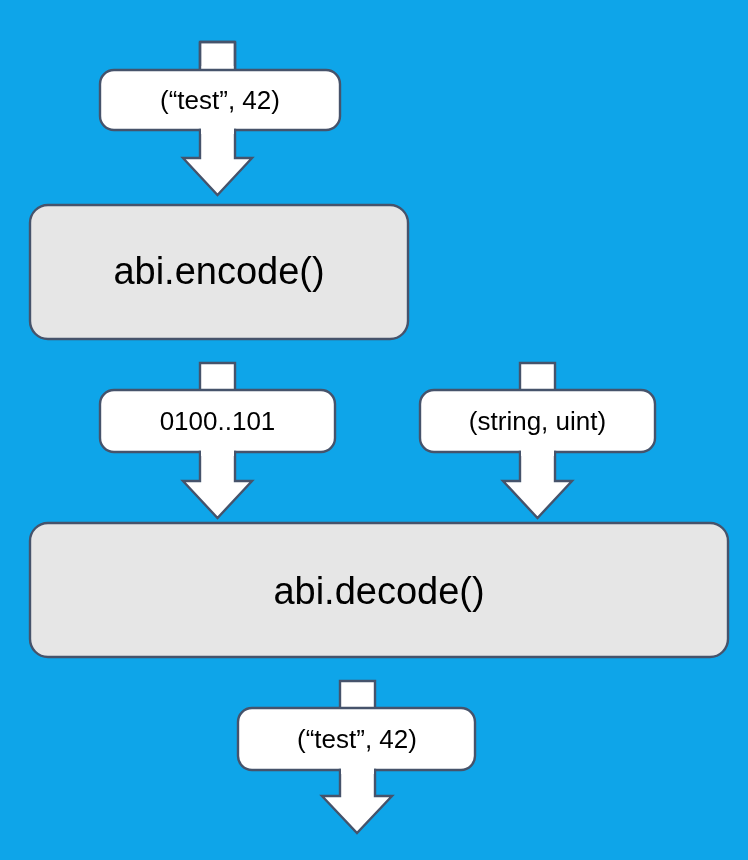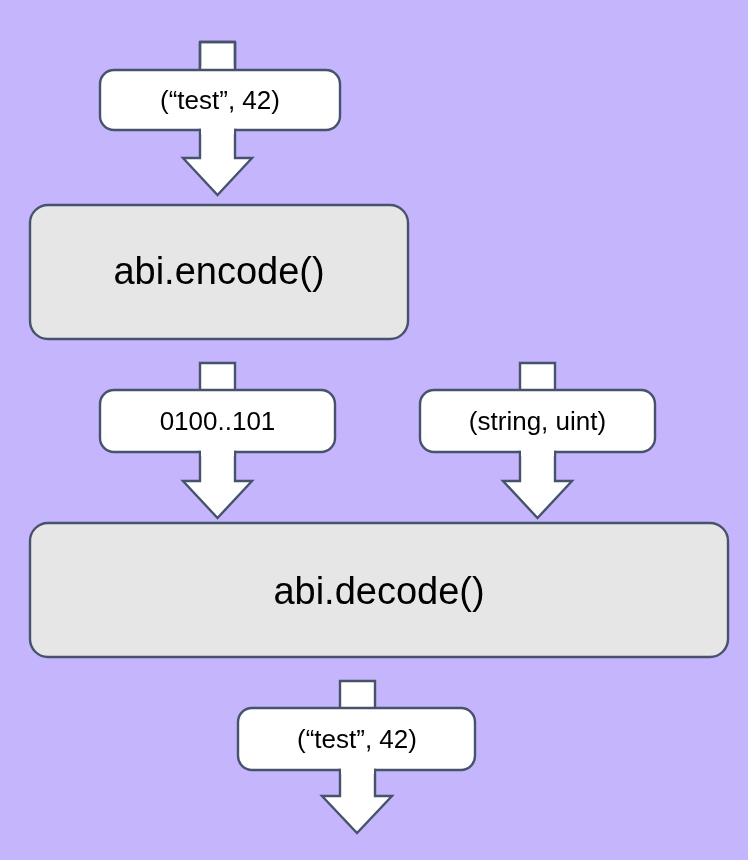--- a/index.html
+++ b/index.html
@@ -7,21 +7,21 @@
     padding: 0;
     background: #ffffff;
   }
   body {
     font-family: "Liberation Sans", sans-serif;
   }
   #diagram-canvas {
     position: relative;
     width: 748px;
     height: 860px;
-    background: #c4b5fd;
+    background: #0ea5e9;
     overflow: hidden;
   }
   #diagram-svg {
     position: absolute;
     left: 0;
     top: 0;
     width: 748px;
     height: 860px;
     display: block;
   }

